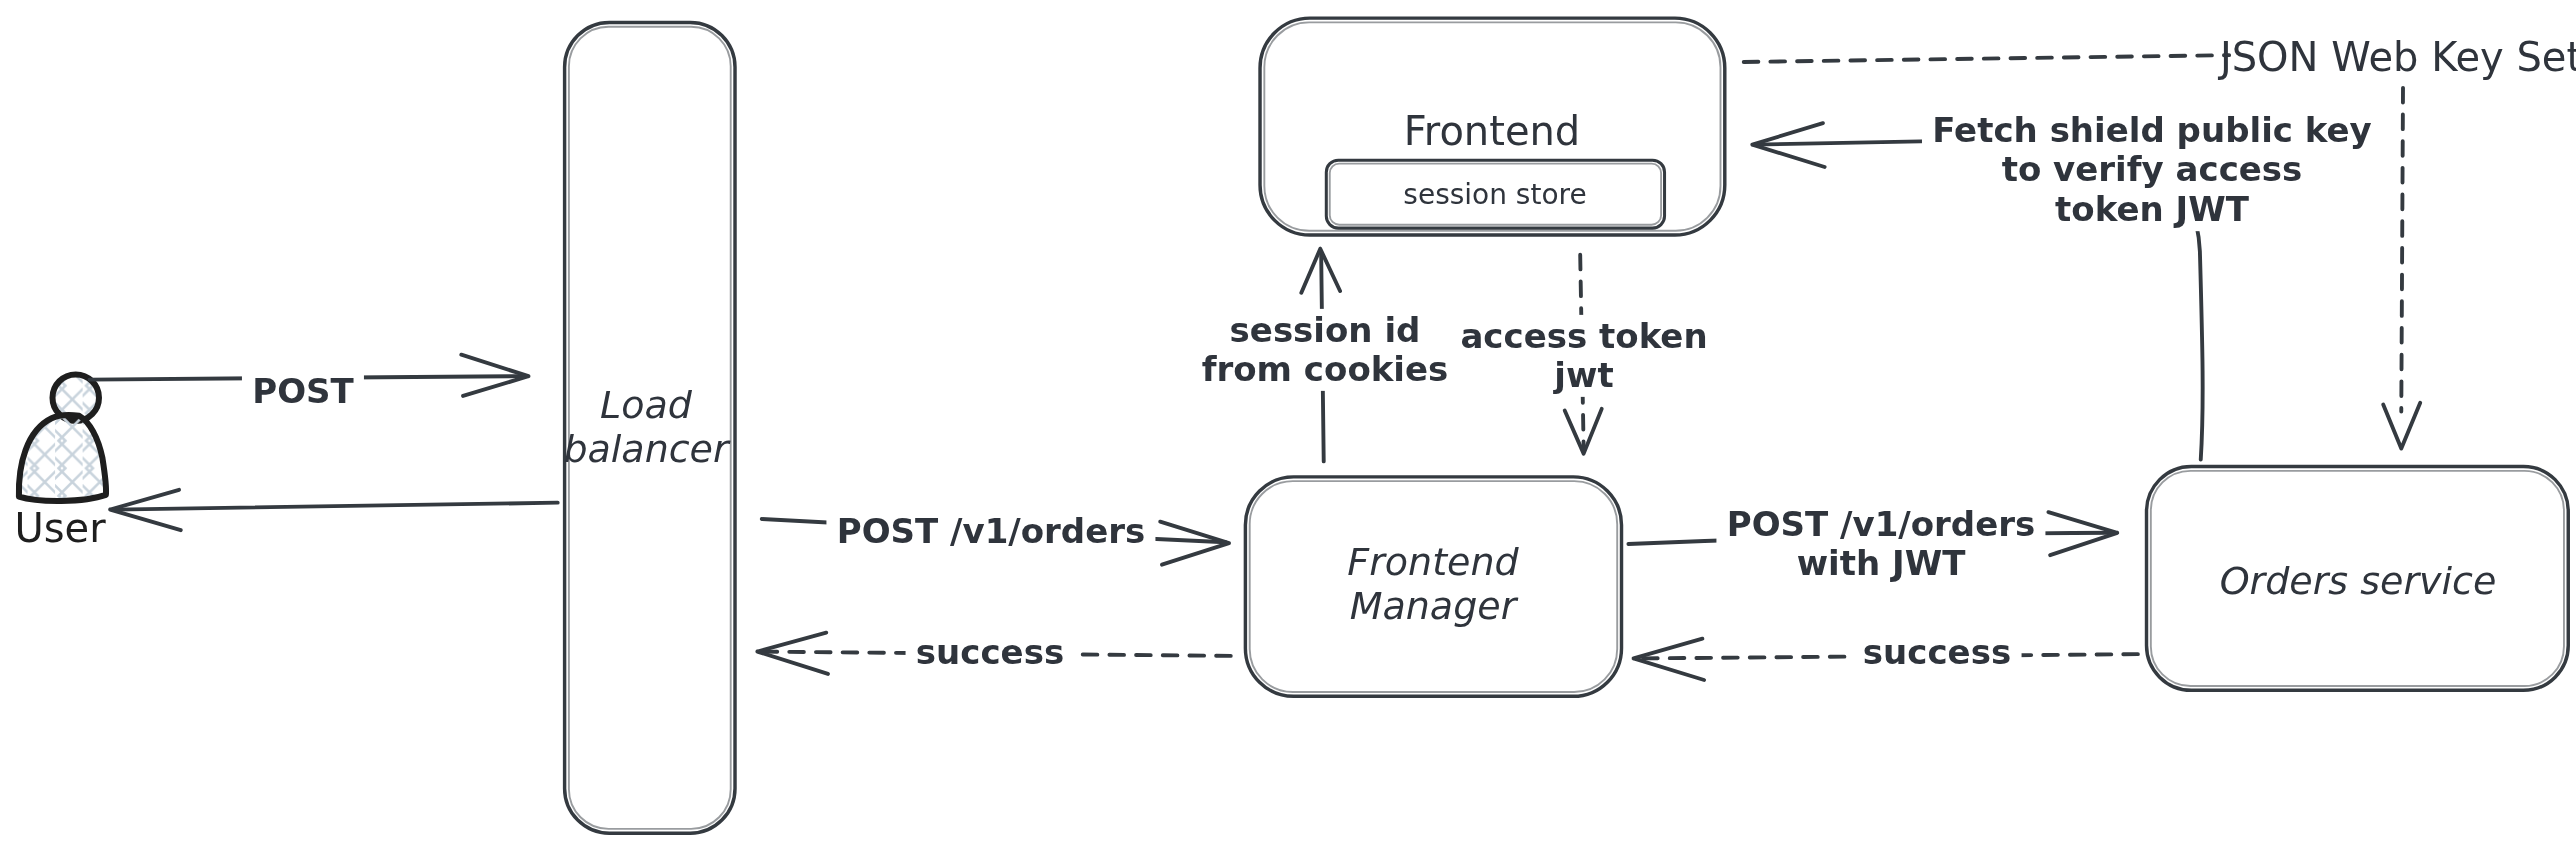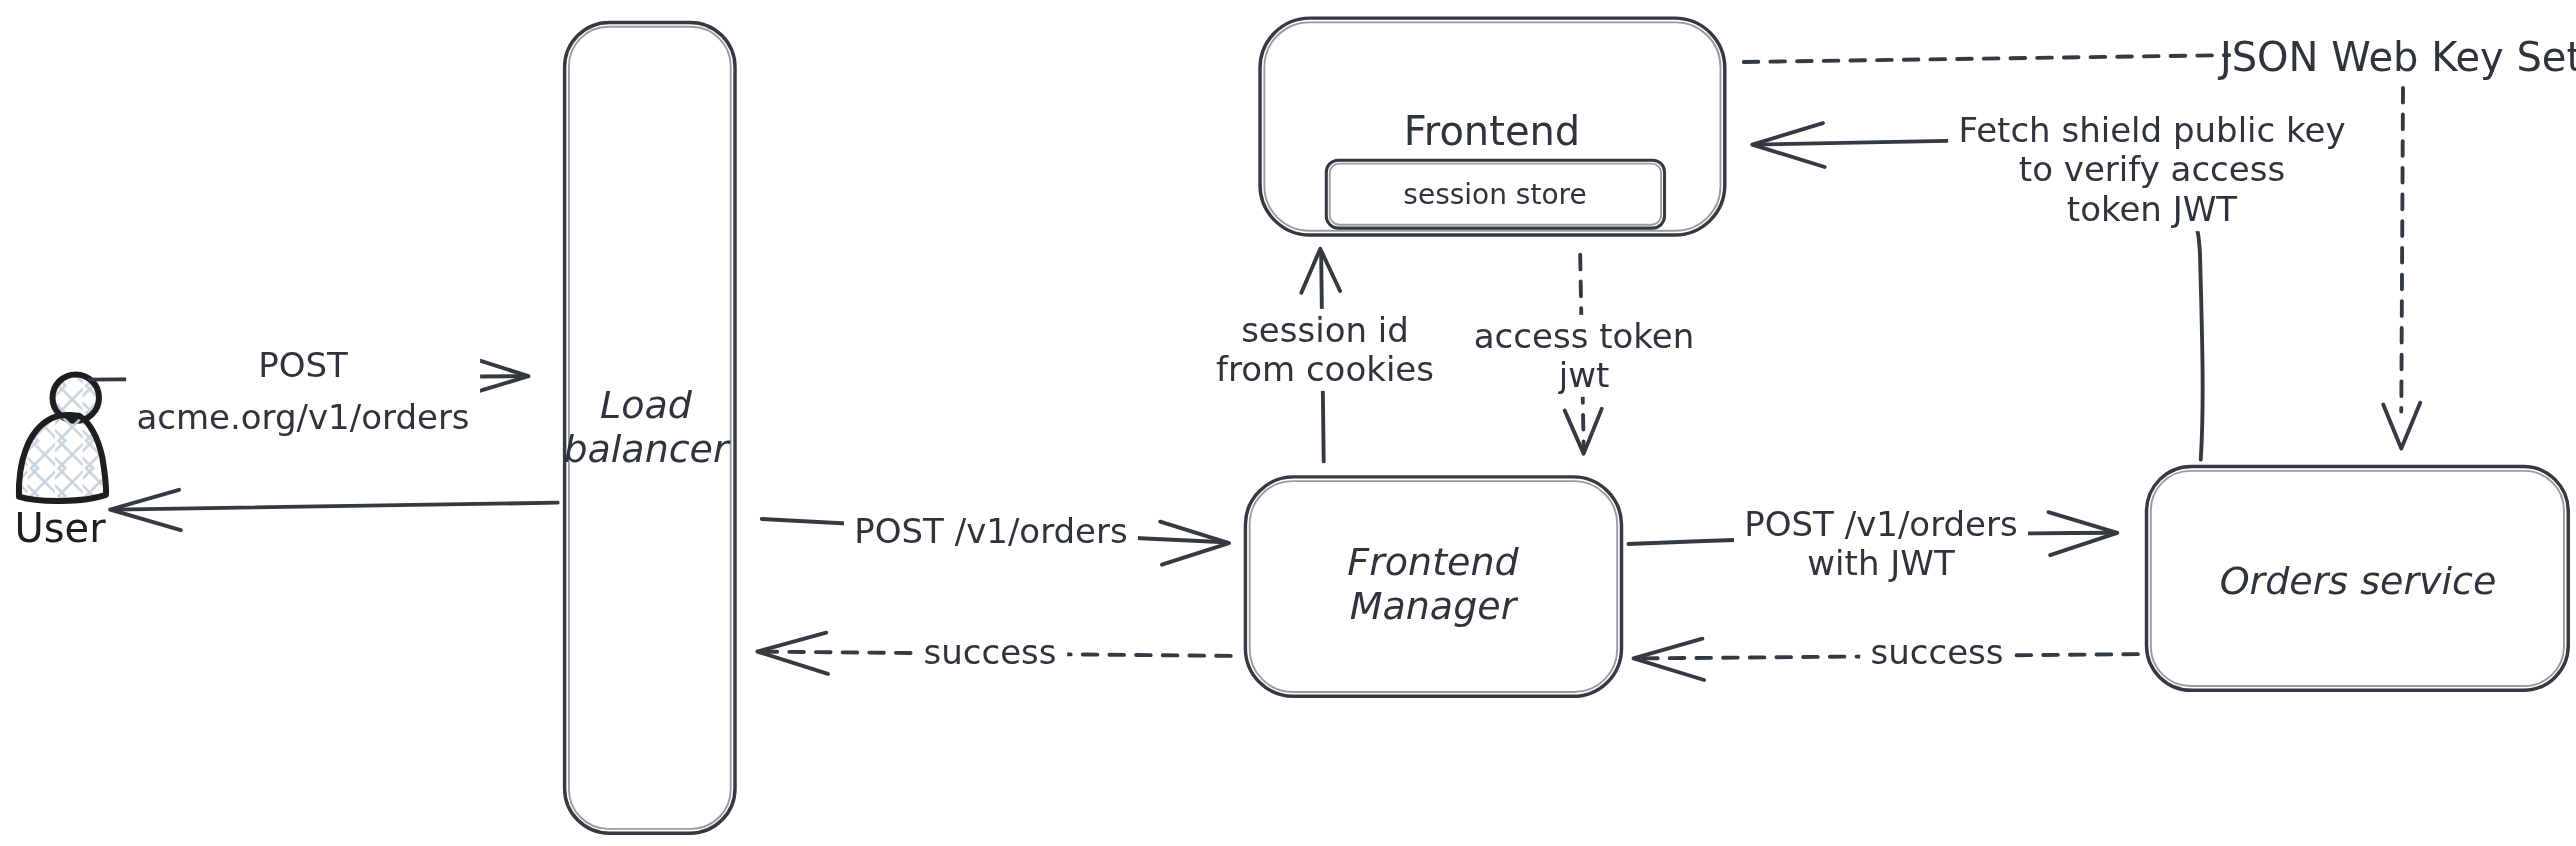--- a/index.html
+++ b/index.html
@@ -23,21 +23,21 @@
   .head       { stroke: var(--stroke); stroke-width: 4.5; fill: none; stroke-linecap: round; }
   .actor      { stroke: var(--actor-stroke); stroke-width: 7; fill: url(#hatch); stroke-linejoin: round; }
   .hatchline  { stroke: var(--hatch); stroke-width: 3; }
 
   
   .lbl {
     position: absolute; transform: translate(-50%, -50%);
     text-align: center; white-space: nowrap; line-height: 1.16;
     color: var(--text); z-index: 5;
   }
-  .lbl.bg   { background: var(--background); padding: 1.7px 10.3px; }
+  .lbl.bg   { background: var(--background); padding: 1.7px 10.3px; font-weight: bold; }
   .f40 { font-size: 34px; }
   .f42 { font-size: 28px; }
   .f44 { font-size: 38px; font-style: italic; }
   .f46 { font-size: 40px; }
   .lh-tall { line-height: 1.55; margin-top: 14px; }
   .actor-lbl { color: var(--actor-stroke); }
 </style>
 </head>
 <body>
 
@@ -121,21 +121,20 @@
       <path class="head" d="M 2118,143 L 2036,168 M 2120,194 L 2036,168"></path>
     </g>
   </svg>
 
   <div class="lbl f46 actor-lbl" style="left:60px; top:528px;">
     <div>User</div>
   </div>
 
   <div class="lbl f40 bg lh-tall" style="left:303px; top:377px;">
     <div>POST</div>
-    <div>acme.org/v1/orders</div>
   </div>
 
   <div class="lbl f44" style="left:646px; top:427px;">
     <div>Load</div>
     <div>balancer</div>
   </div>
 
   <div class="lbl f40 bg" style="left:991px; top:531px;">
     <div>POST /v1/orders</div>
   </div>

